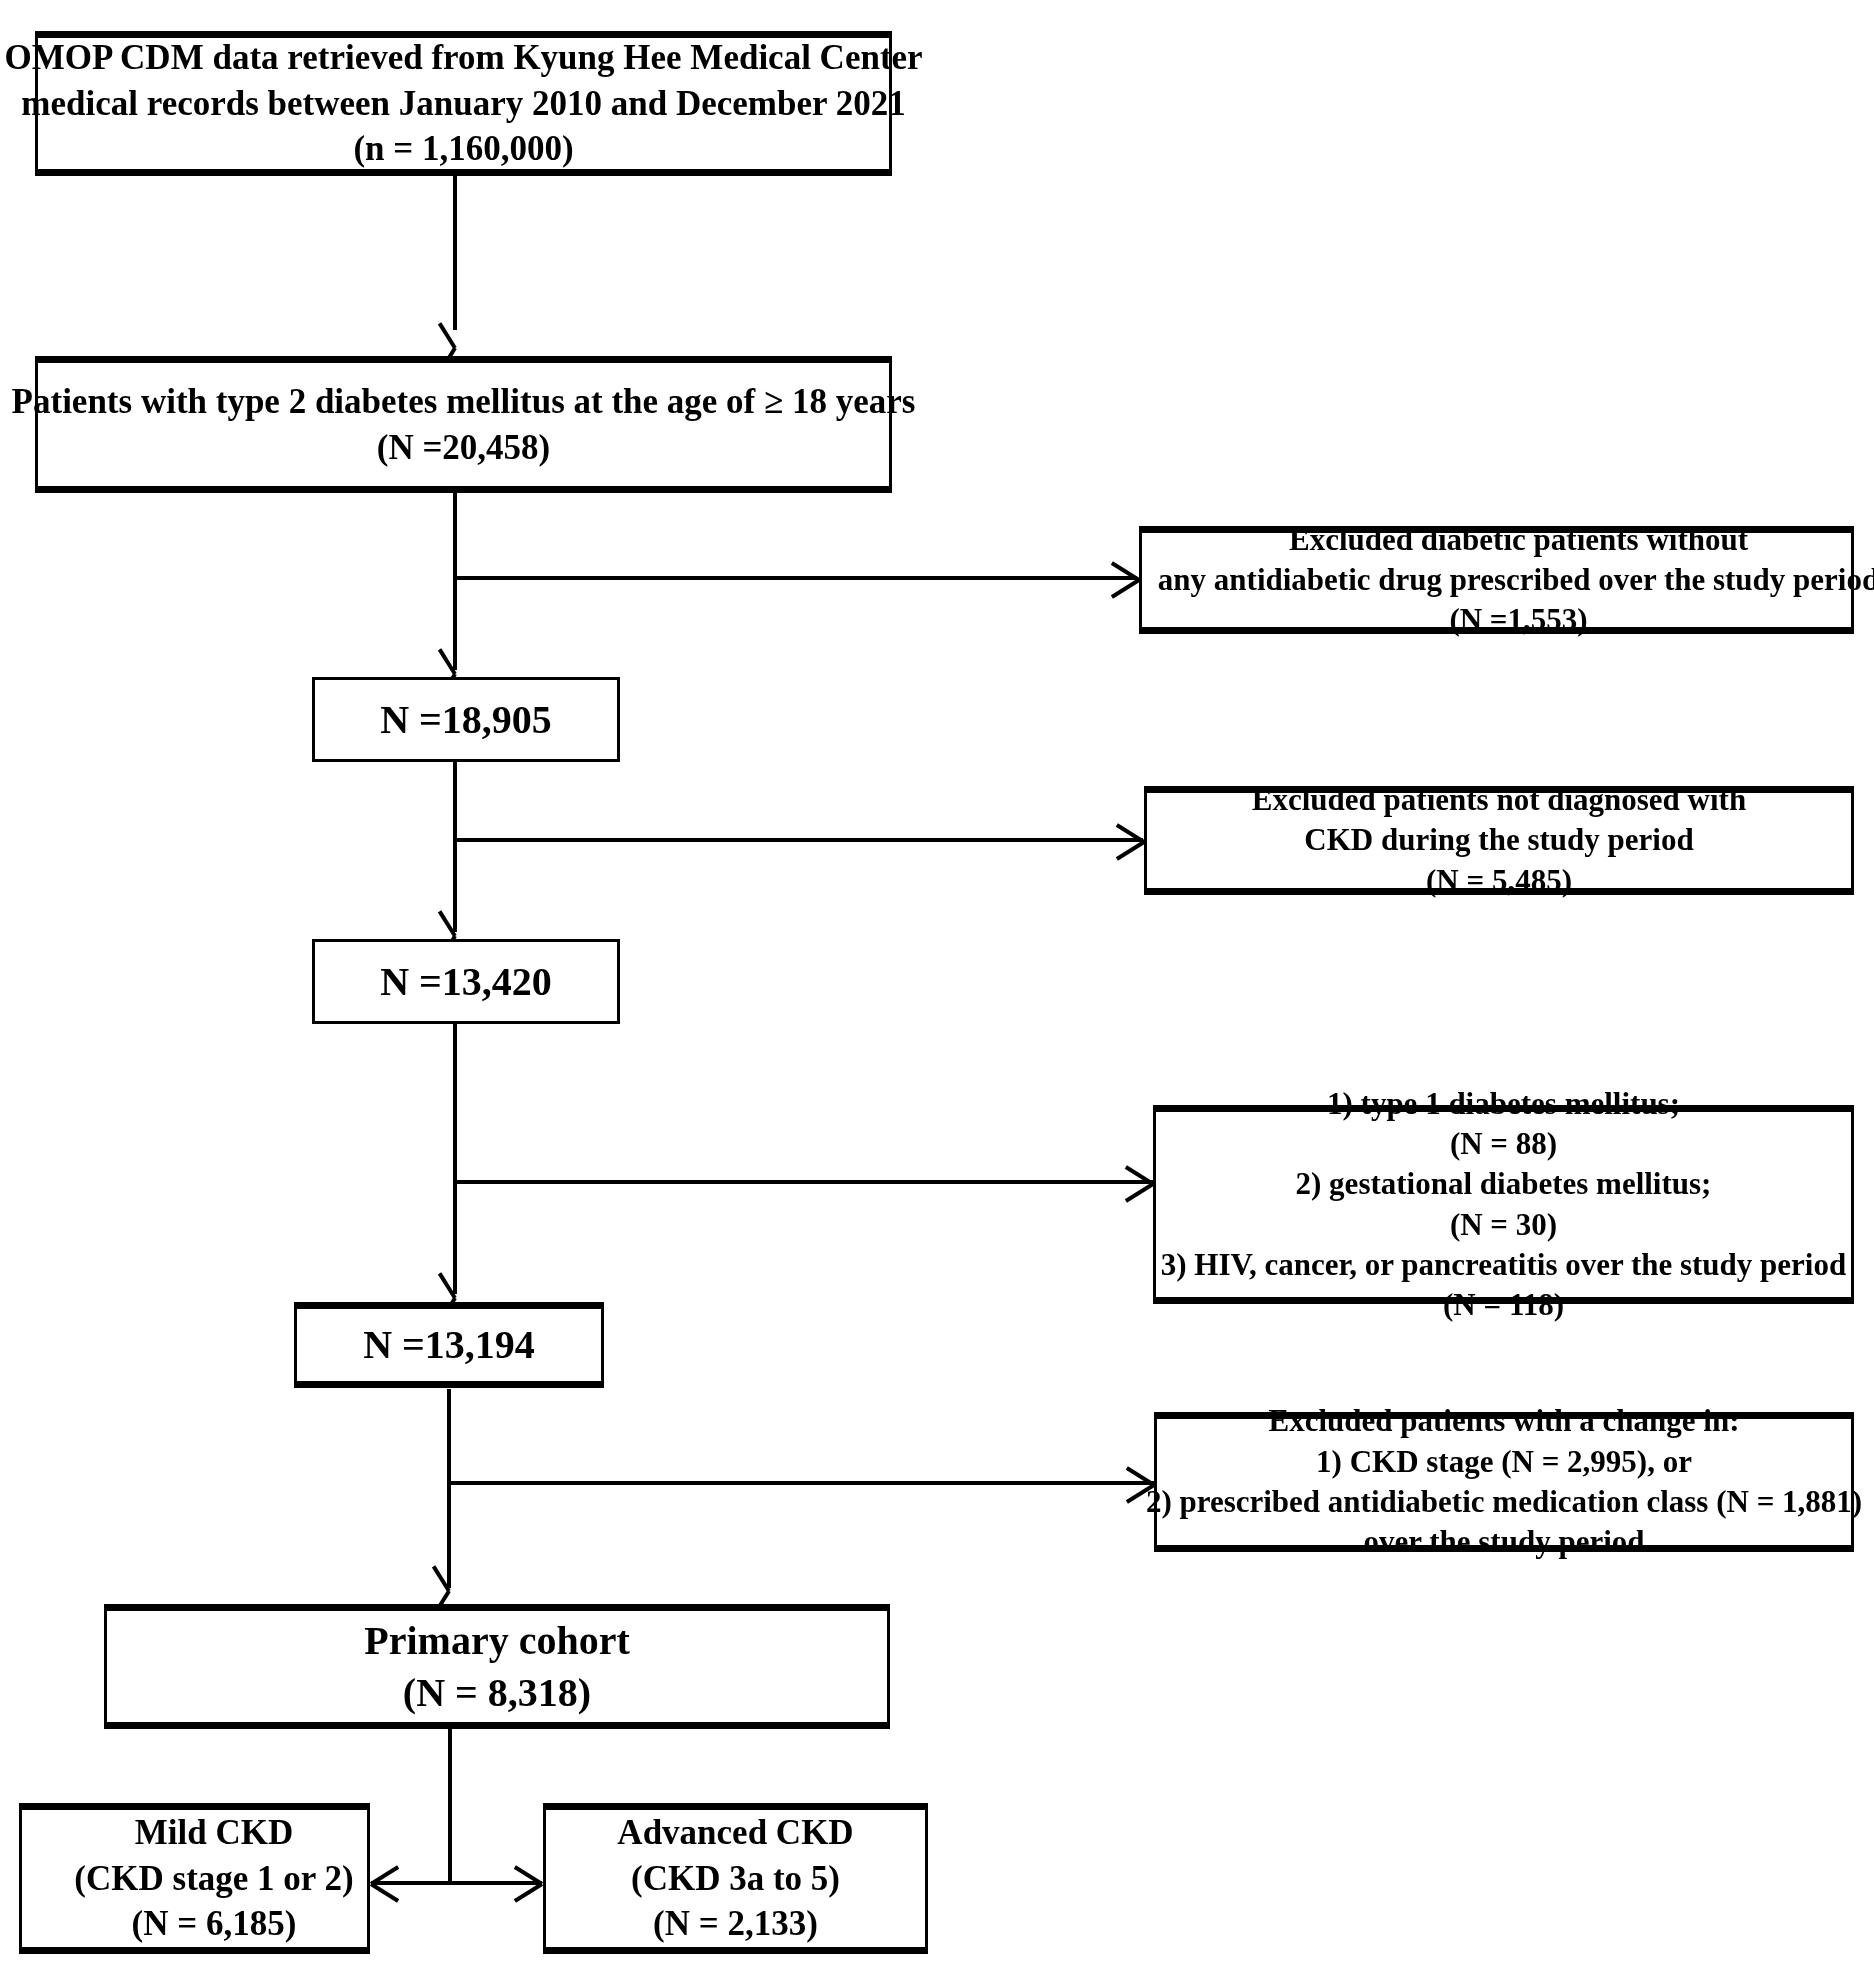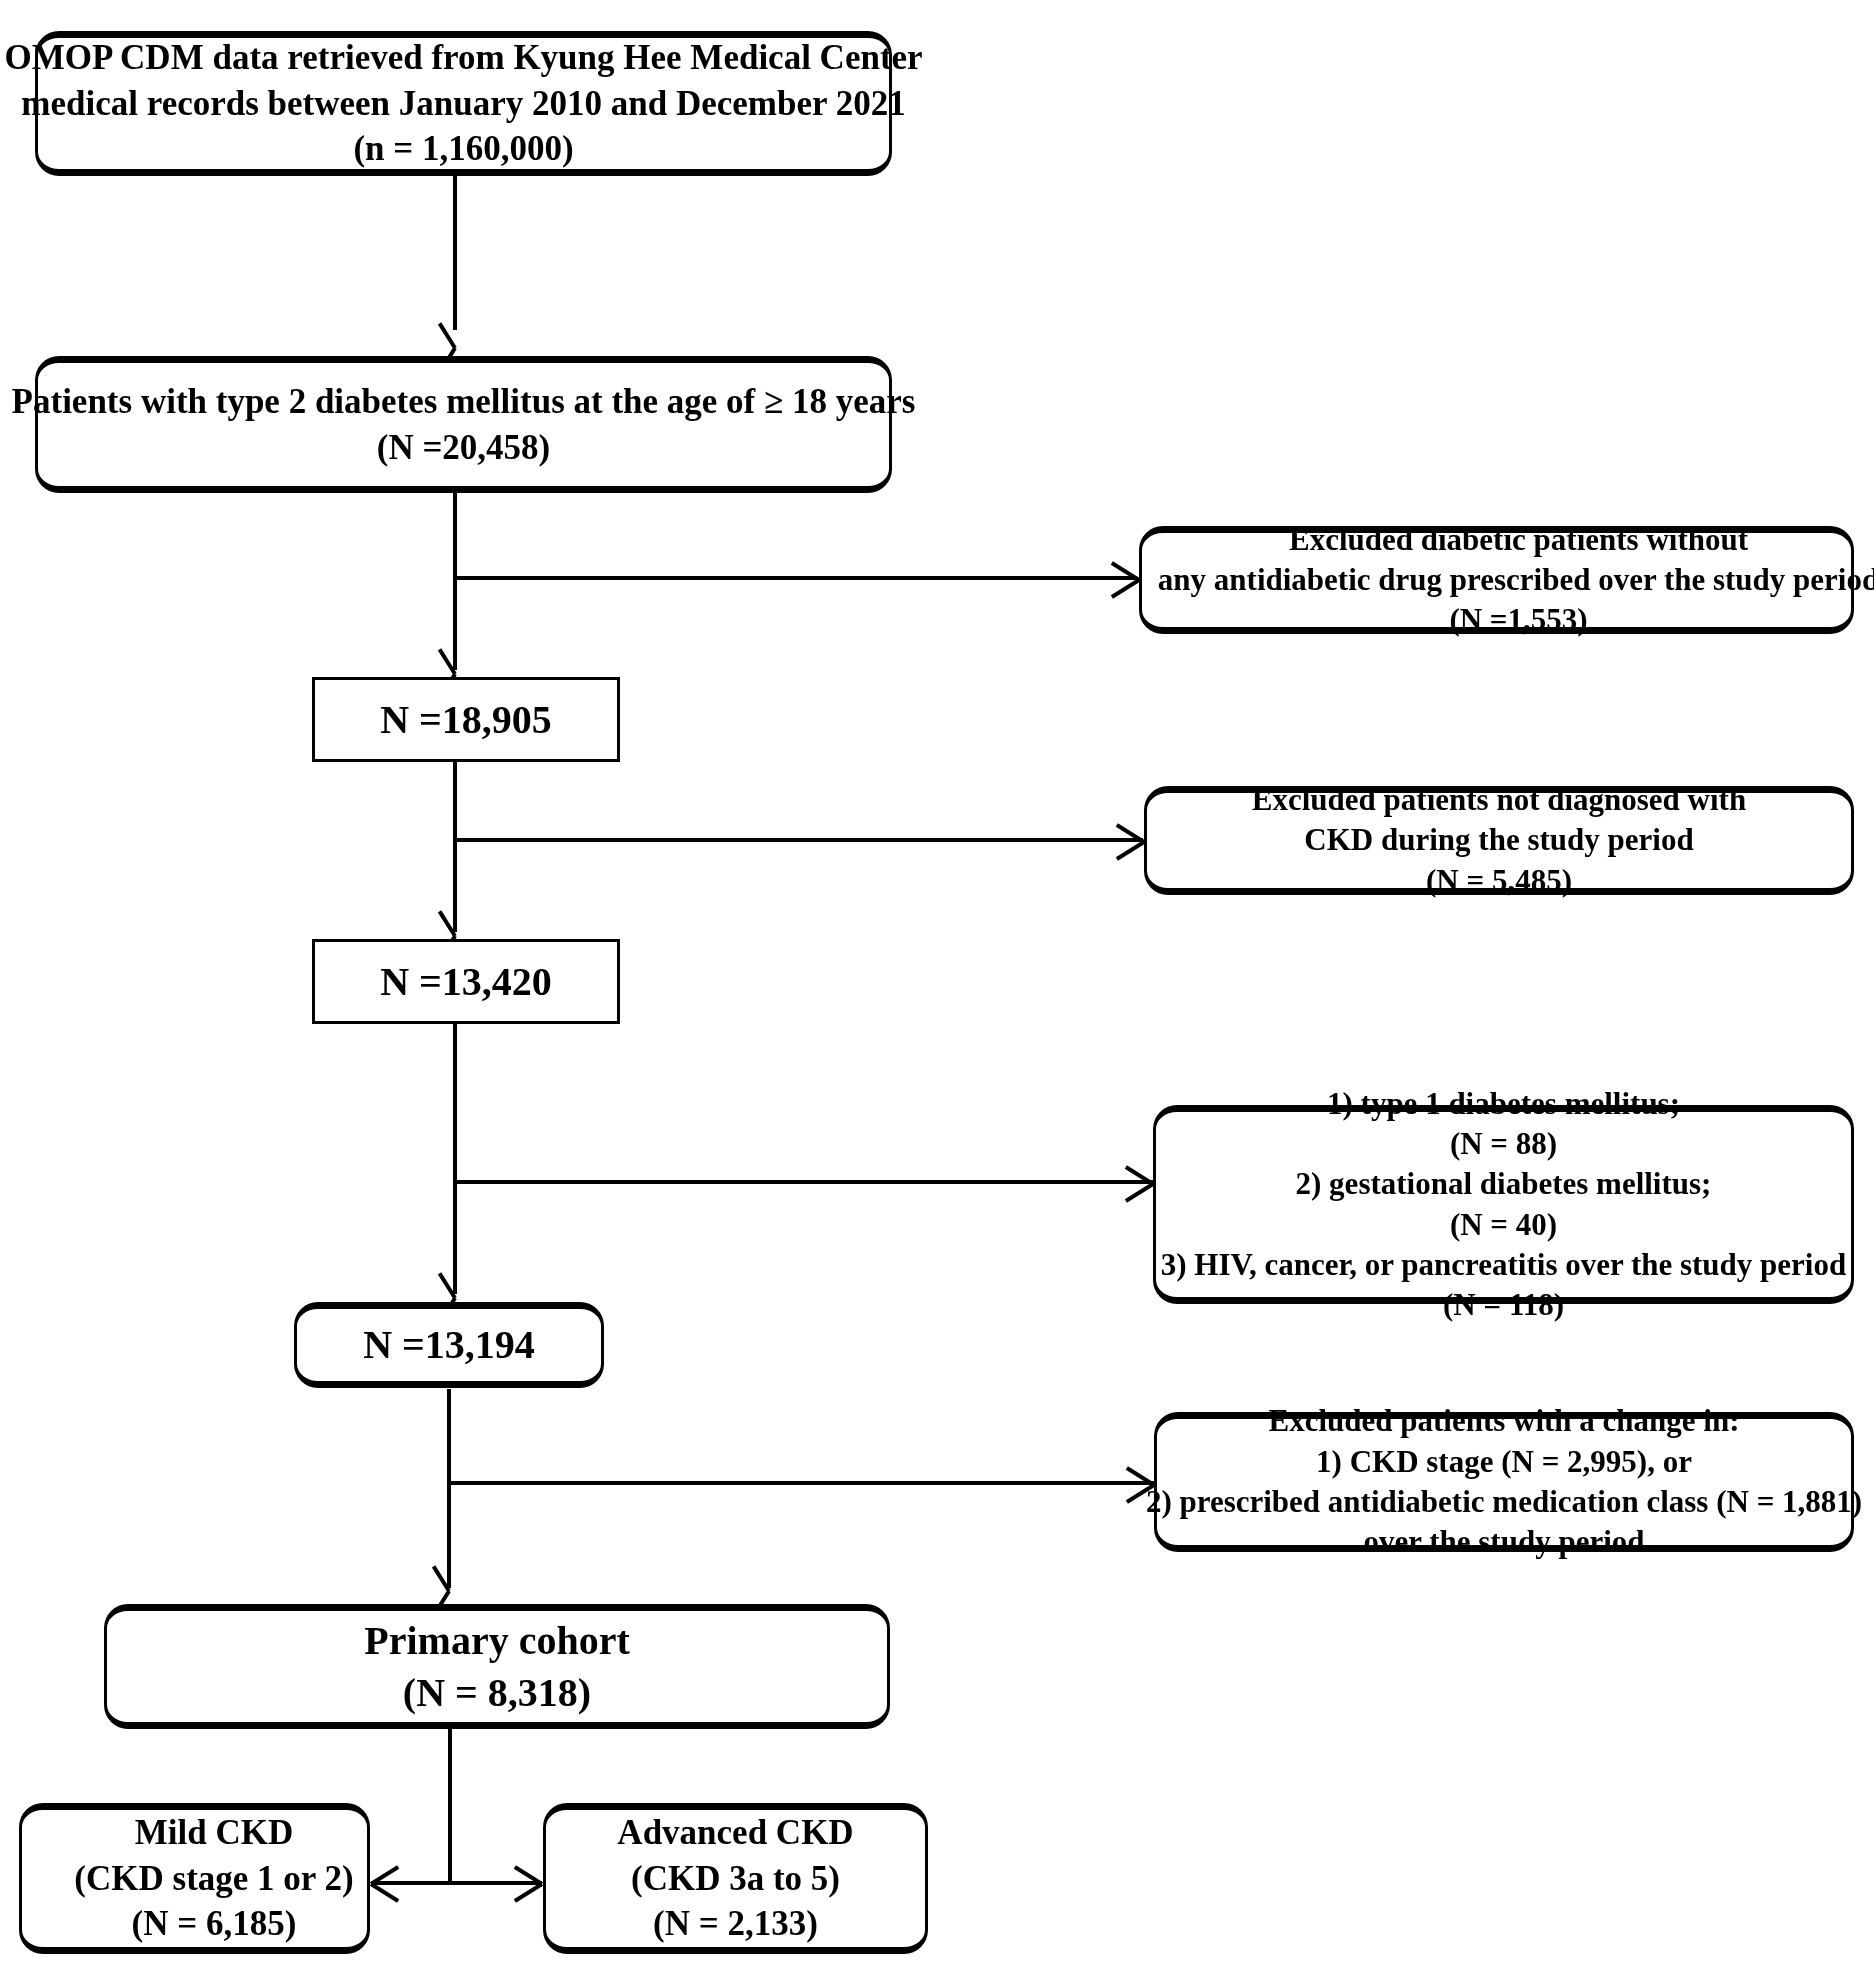--- a/index.html
+++ b/index.html
@@ -33,21 +33,20 @@
     color: #000000;
   }
   .box .ln {
     display: block;
     white-space: nowrap;
   }
   
   .box.heavy {
     border-top-width: 7px;
     border-bottom-width: 7px;
-    border-radius: 24px;
   }
   .t40 { font-size: 31px; }
   .t46 { font-size: 35px; }
   .t52 { font-size: 40px; }
 
   .vline {
     position: absolute;
     background: #000000;
     width: 3.9px;
   }
@@ -156,21 +155,21 @@
   <div class="hline" style="left:453px; top:1180px; width:700px;"></div>
   <div class="ahead right" style="left:1153px; top:1182px;">
     <i class="a" style="left:-32px; top:0;"></i>
     <i class="b" style="left:-32px; top:0;"></i>
   </div>
 
   <div class="box heavy t40" style="left:1153px; top:1105px; width:701px; height:199px;">
     <span class="ln">1) type 1 diabetes mellitus;</span>
     <span class="ln">(N = 88)</span>
     <span class="ln">2) gestational diabetes mellitus;</span>
-    <span class="ln">(N = 40)</span>
+    <span class="ln">(N = 30)</span>
     <span class="ln">3) HIV, cancer, or pancreatitis over the study period</span>
     <span class="ln">(N = 118)</span>
   </div>
 
   <div class="box heavy t52" style="left:294px; top:1302px; width:310px; height:86px;">
     <span class="ln">N =13,194</span>
   </div>
 
   <div class="vline" style="left:447px; top:1389px; height:199px;"></div>
   <div class="ahead down" style="left:449px; top:1589px;">

